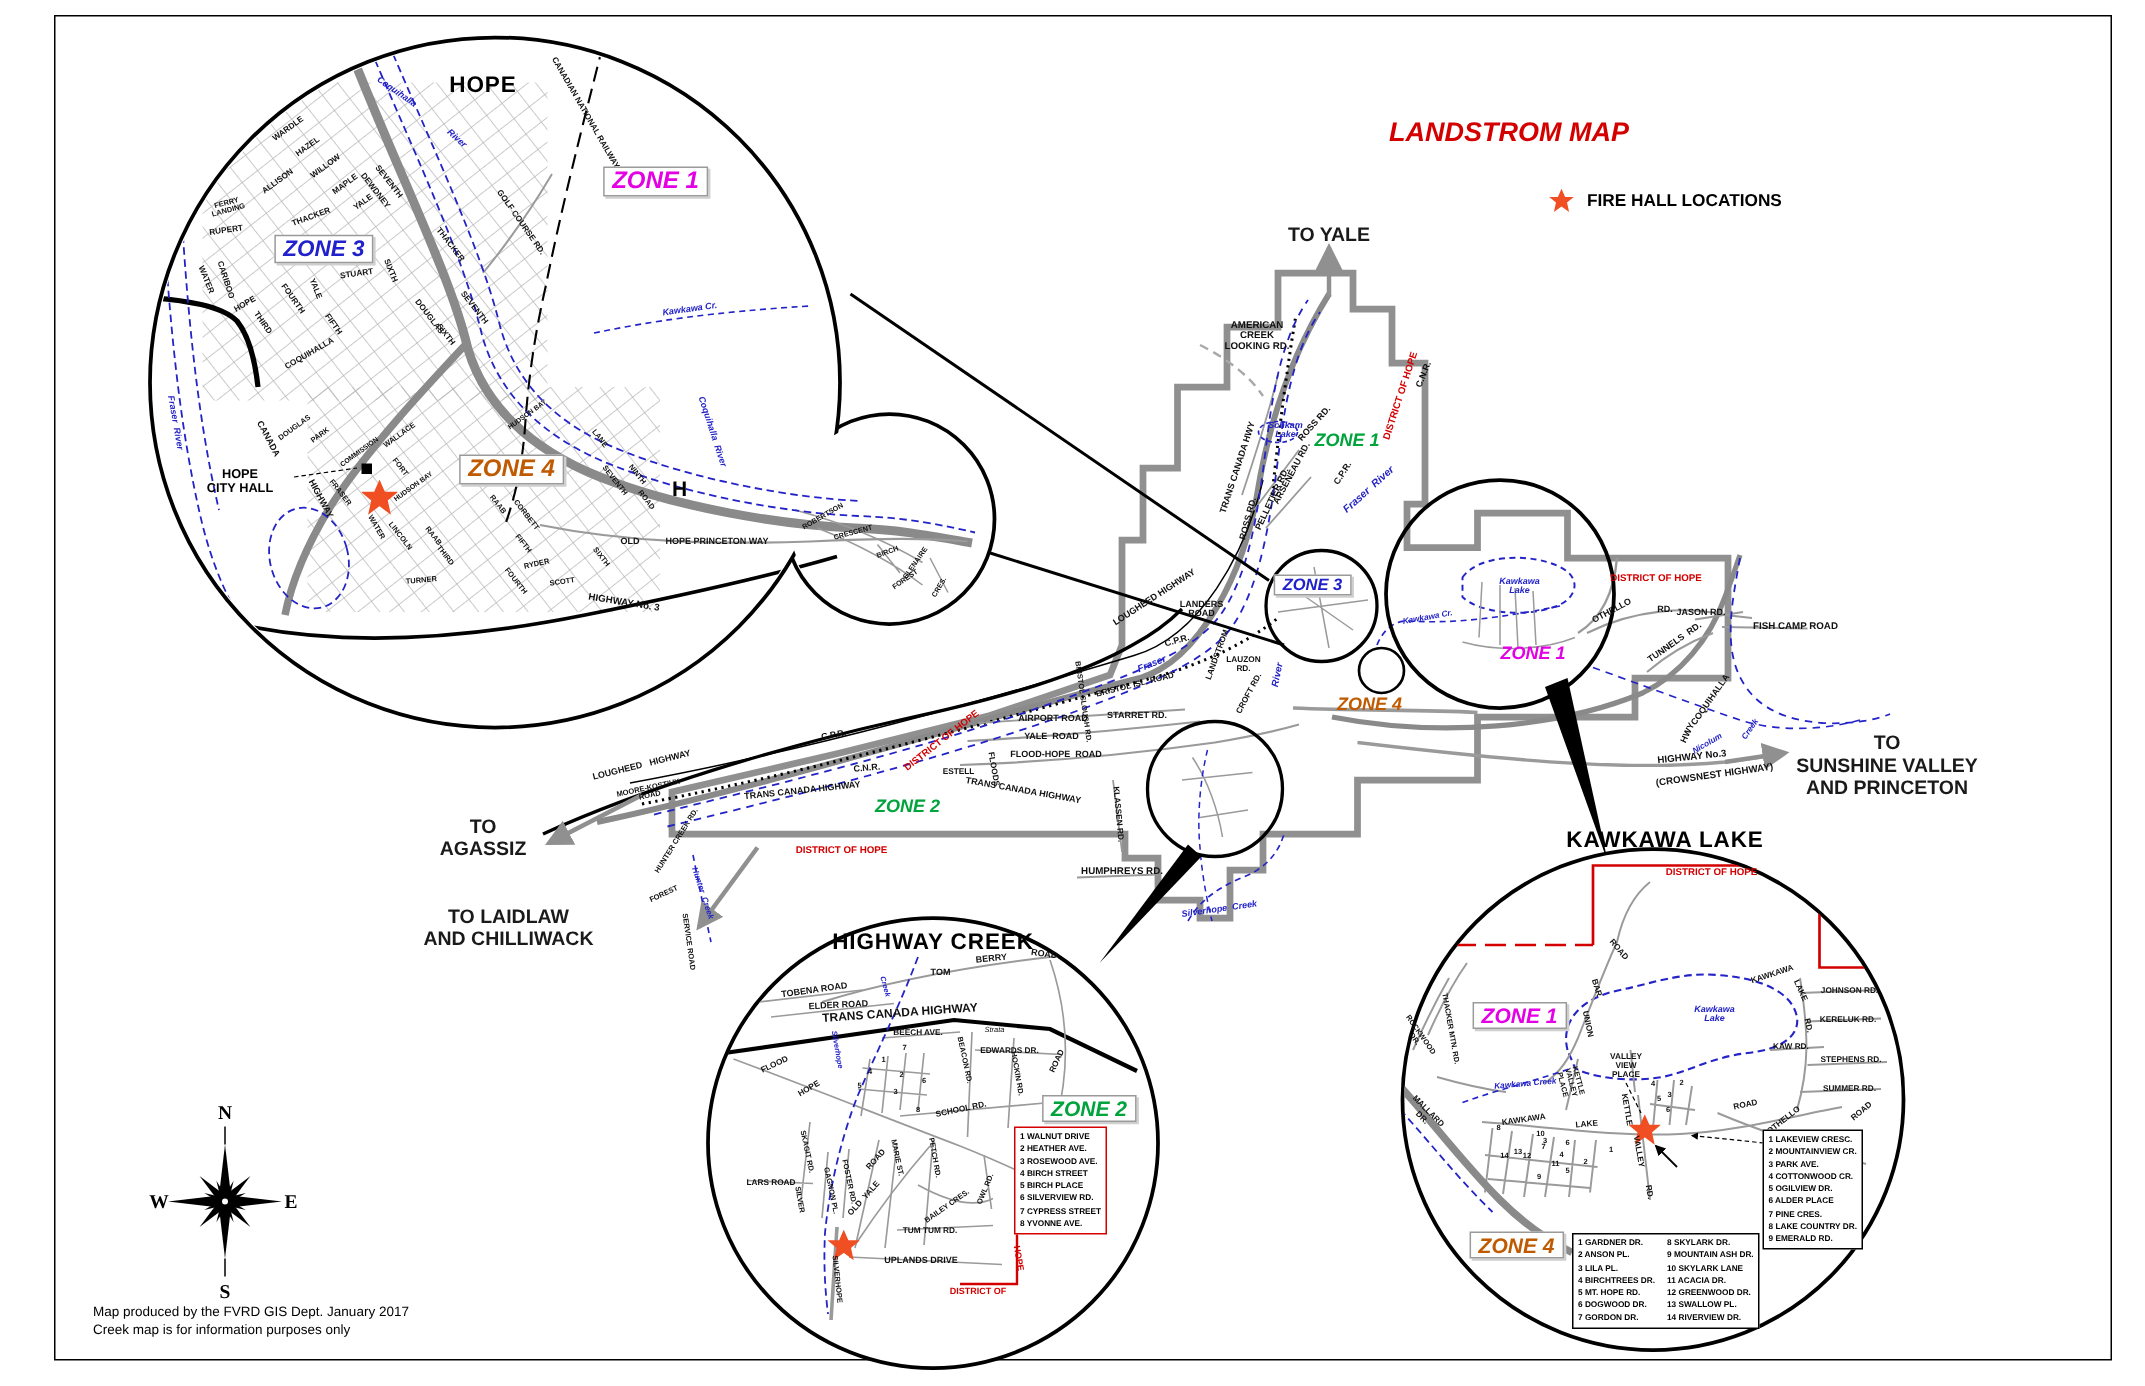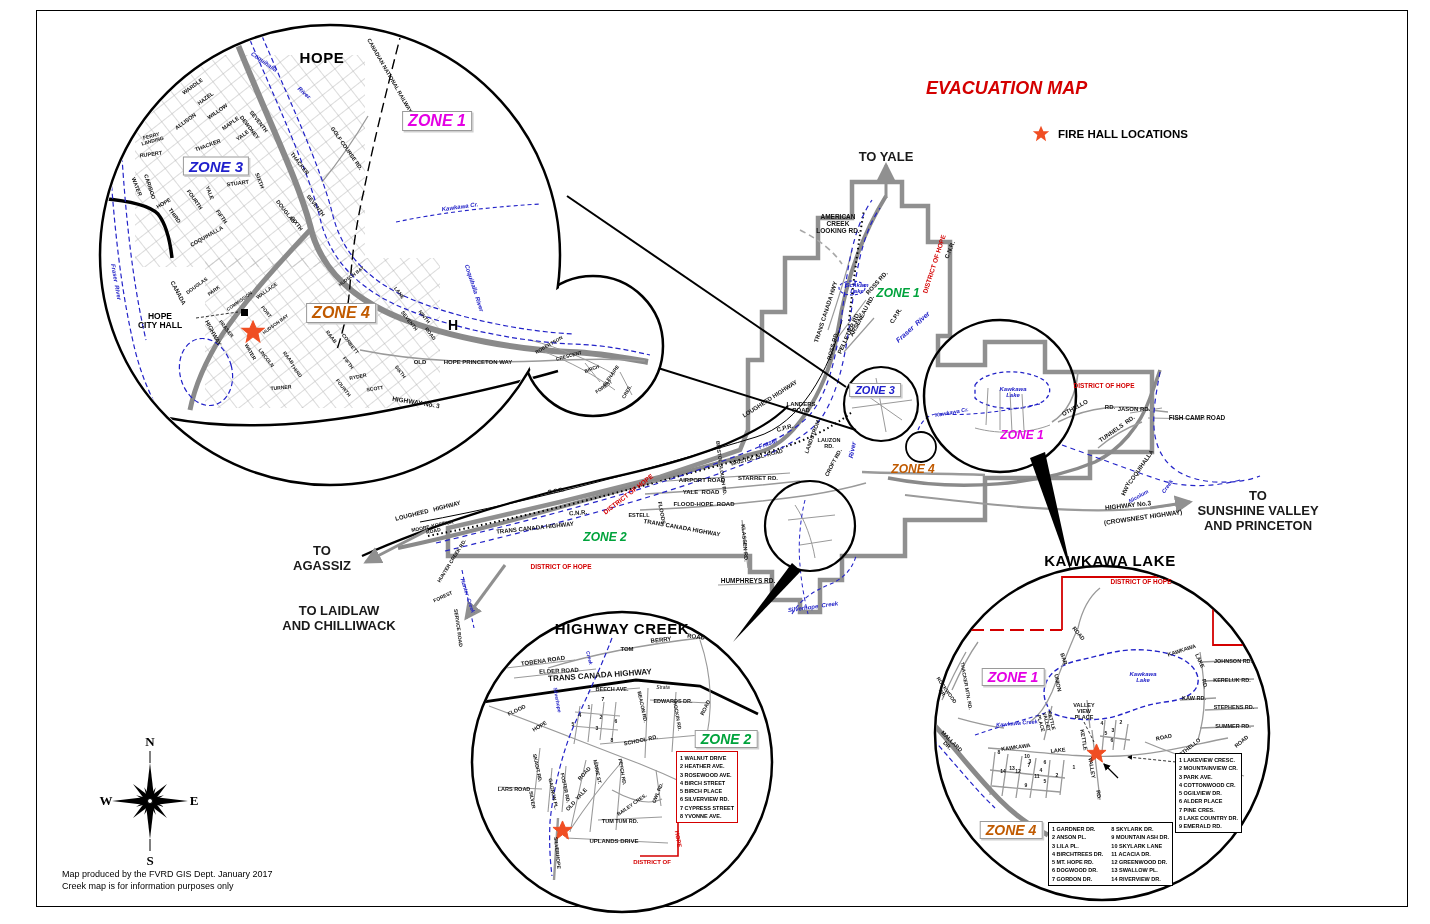--- a/index.html
+++ b/index.html
@@ -250,21 +250,21 @@
     <line x1="0" y1="38" x2="0" y2="50" stroke="#000" stroke-width="1"></line>
     <text x="0" y="-55" text-anchor="middle" font-family="Liberation Serif, serif" font-weight="bold" font-size="13">N</text>
     <text x="0" y="64" text-anchor="middle" font-family="Liberation Serif, serif" font-weight="bold" font-size="13">S</text>
     <text x="44" y="4" text-anchor="middle" font-family="Liberation Serif, serif" font-weight="bold" font-size="13">E</text>
     <text x="-44" y="4" text-anchor="middle" font-family="Liberation Serif, serif" font-weight="bold" font-size="13">W</text>
   </g>
 </svg>
 
   <div class="frame"></div>
 
-  <div class="map-subtitle">EVACUATION MAP</div>
+  <div class="map-subtitle">LANDSTROM MAP</div>
   <div class="legend">
     <svg width="18" height="18" viewBox="-11 -11 22 22">
       <path d="M0,-10 L2.94,-3.3 L10,-3.3 L4.5,1.3 L6.2,9 L0,4.4 L-6.2,9 L-4.5,1.3 L-10,-3.3 L-2.94,-3.3 Z" fill="var(--star)"></path>
     </svg>
     <span>FIRE HALL LOCATIONS</span>
   </div>
 
   <div class="inset-title" style="left:322px;top:57px;">HOPE</div>
   <div class="inset-title" style="left:622px;top:628px;">HIGHWAY CREEK</div>
   <div class="inset-title" style="left:1110px;top:560px;">KAWKAWA LAKE</div>

